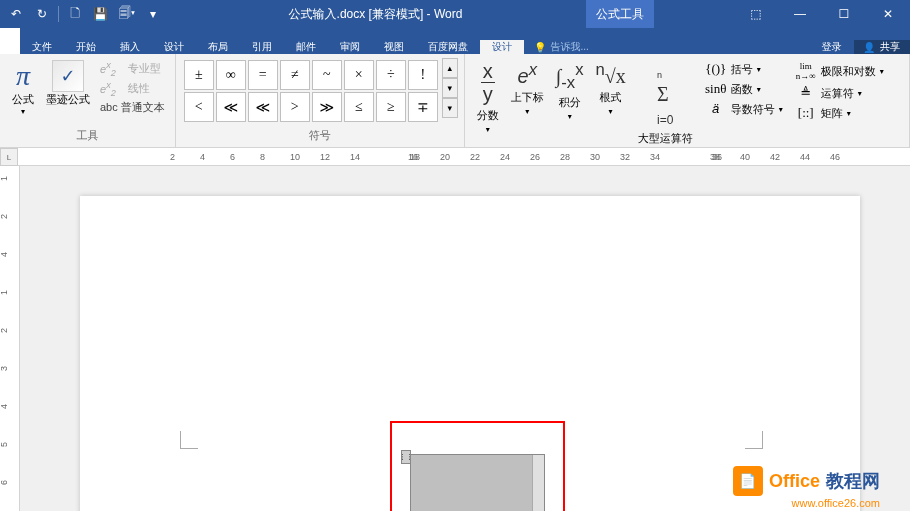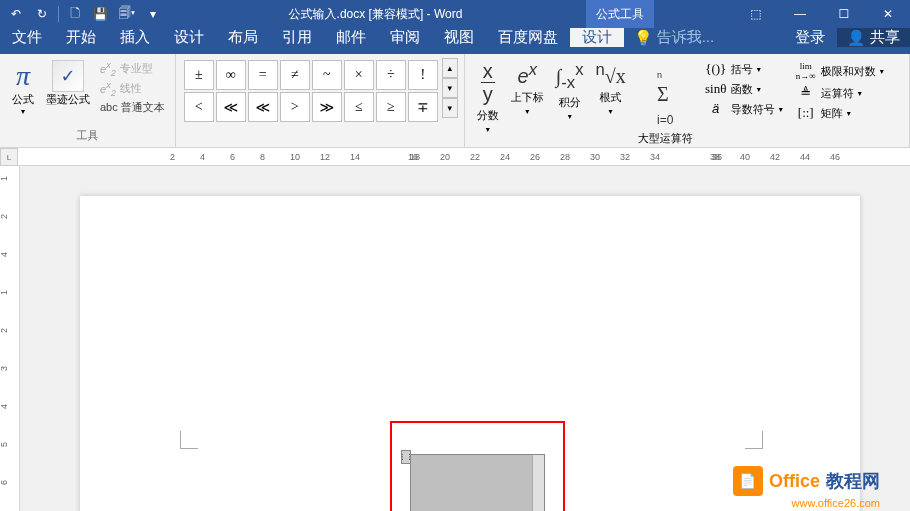--- a/index.html
+++ b/index.html
@@ -9,39 +9,39 @@
     .titlebar { height: 28px; background: #2b579a; display: flex; align-items: center; color: #fff; font-size: 12px; }
     .qat { display: flex; align-items: center; padding-left: 4px; gap: 2px; }
     .qat-btn { width: 24px; height: 24px; display: flex; align-items: center; justify-content: center; color: #fff; cursor: pointer; }
     .qat-sep { width: 1px; height: 16px; background: rgba(255,255,255,0.3); margin: 0 2px; }
     .title-center { flex: 1; text-align: center; }
     .title-tab { background: #4472c4; padding: 4px 10px; height: 28px; display: flex; align-items: center; }
     .win-controls { display: flex; }
     .win-btn { width: 44px; height: 28px; display: flex; align-items: center; justify-content: center; color: #fff; cursor: pointer; }
     
     
-    .ribbon-tabs { height: 26px; background: #2b579a; display: flex; align-items: flex-start; color: #fff; font-size: 15px; }
+    .ribbon-tabs { height: 26px; background: #2b579a; display: flex; align-items: flex-end; color: #fff; font-size: 10px; margin-left: 20px; }
     .tab { padding: 0 12px; display: flex; align-items: center; cursor: pointer; }
     .tab.active { background: #f3f3f3; color: #2b579a; }
     .tab-tell { color: #a4c2e8; display: flex; align-items: center; padding: 0 10px; gap: 4px; }
     .tab-right { margin-left: auto; display: flex; align-items: center; }
     .tab-share { background: #1e3e6e; padding: 0 10px; display: flex; align-items: center; gap: 4px; }
     
     
     .ribbon { height: 94px; background: #f3f3f3; border-bottom: 1px solid #d4d4d4; display: flex; }
     .group { border-right: 1px solid #d4d4d4; padding: 4px 6px 2px; display: flex; flex-direction: column; }
     .group-content { flex: 1; display: flex; align-items: flex-start; }
     .group-label { text-align: center; font-size: 11px; color: #666; padding: 2px 0; }
     
     .big-btn { display: flex; flex-direction: column; align-items: center; padding: 2px 6px; cursor: pointer; font-size: 11px; }
     .big-icon { font-size: 28px; color: #2b579a; font-style: italic; font-family: "Times New Roman", serif; }
     .ink-icon { width: 32px; height: 32px; background: linear-gradient(135deg,#e8e8e8,#fff); border: 1px solid #ccc; display: flex; align-items: center; justify-content: center; font-size: 18px; color: #2b579a; }
     
     .small-row { display: flex; flex-direction: column; gap: 2px; font-size: 11px; padding: 2px 4px; }
-    .small-item { display: flex; align-items: center; gap: 4px; cursor: pointer; color: #444; }
+    .small-item { display: flex; align-items: center; gap: 12px; cursor: pointer; color: #444; }
     .small-item.disabled { color: #aaa; }
     
     .symbol-grid { display: flex; flex-direction: column; gap: 2px; padding: 2px; }
     .symbol-row { display: flex; gap: 2px; }
     .symbol-cell { width: 30px; height: 30px; border: 1px solid #c0c0c0; background: #fff; display: flex; align-items: center; justify-content: center; font-size: 14px; cursor: pointer; font-family: "Cambria Math", serif; }
     .symbol-nav { display: flex; flex-direction: column; justify-content: center; margin-left: 2px; }
     .symbol-nav-btn { width: 16px; height: 20px; border: 1px solid #c0c0c0; background: #f0f0f0; display: flex; align-items: center; justify-content: center; font-size: 9px; cursor: pointer; }
     
     .struct-btn { display: flex; flex-direction: column; align-items: center; padding: 2px 6px; cursor: pointer; font-size: 11px; gap: 2px; }
     .struct-icon { font-size: 20px; font-family: "Cambria Math", serif; color: #333; }
@@ -181,20 +181,21 @@
           <div class="symbol-cell">≥</div>
           <div class="symbol-cell">∓</div>
         </div>
       </div>
       <div class="symbol-nav">
         <div class="symbol-nav-btn">▴</div>
         <div class="symbol-nav-btn">▾</div>
         <div class="symbol-nav-btn">▾</div>
       </div>
     </div>
+    <div class="group-label">符号</div>
   </div>
 
   <div class="group" style="flex:1">
     <div class="group-content">
       <div class="struct-btn dropdown-arrow">
         <div class="struct-icon"><span style="border-bottom:1px solid #333;padding:0 2px">x</span><br><span style="padding:0 2px">y</span></div>
         <span>分数</span>
       </div>
       <div class="struct-btn dropdown-arrow">
         <div class="struct-icon"><i>e<sup>x</sup></i></div>

